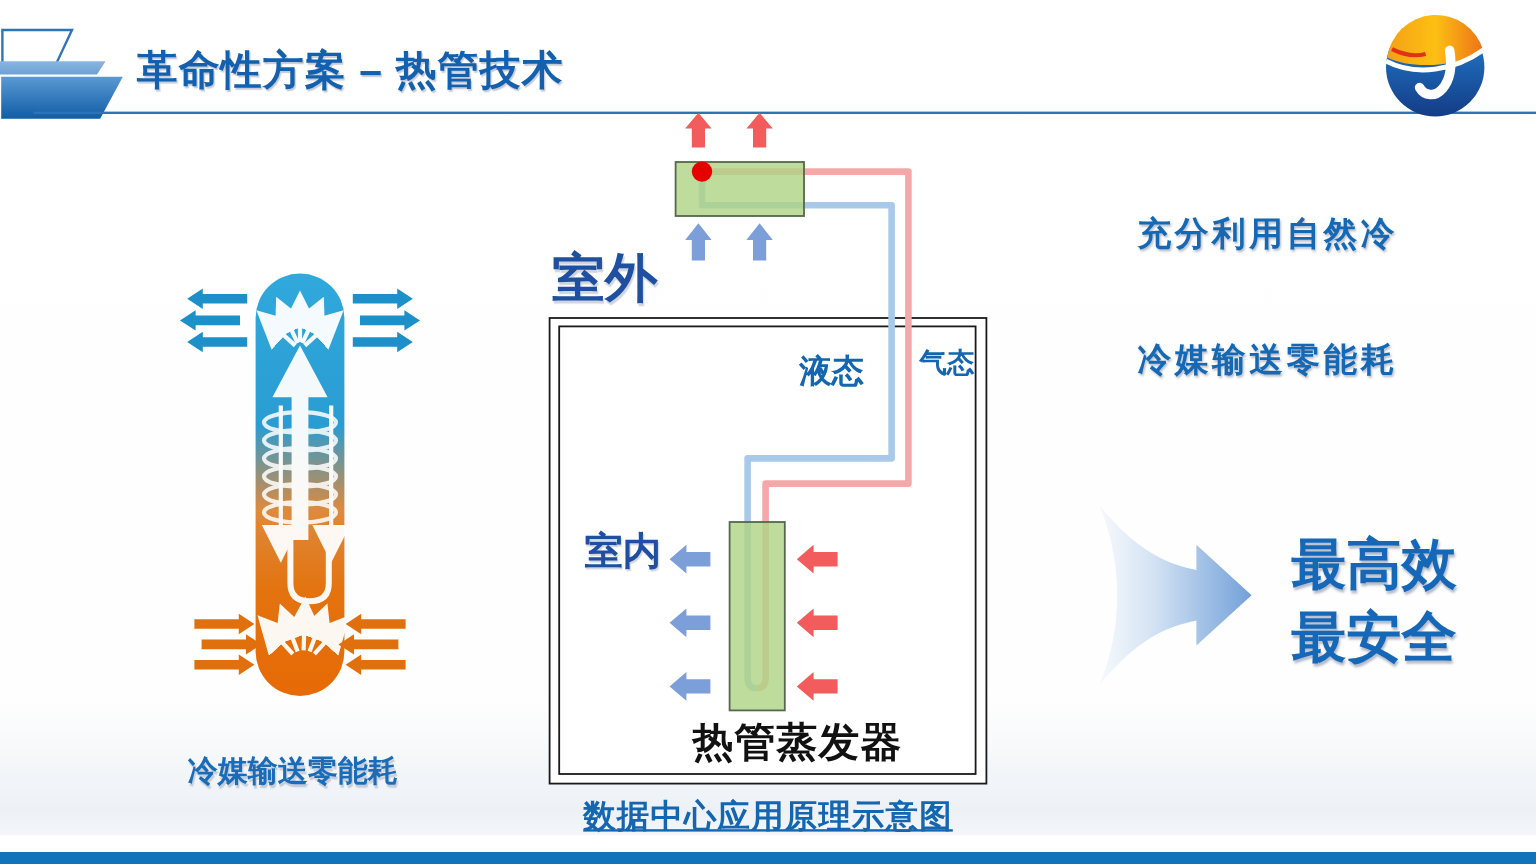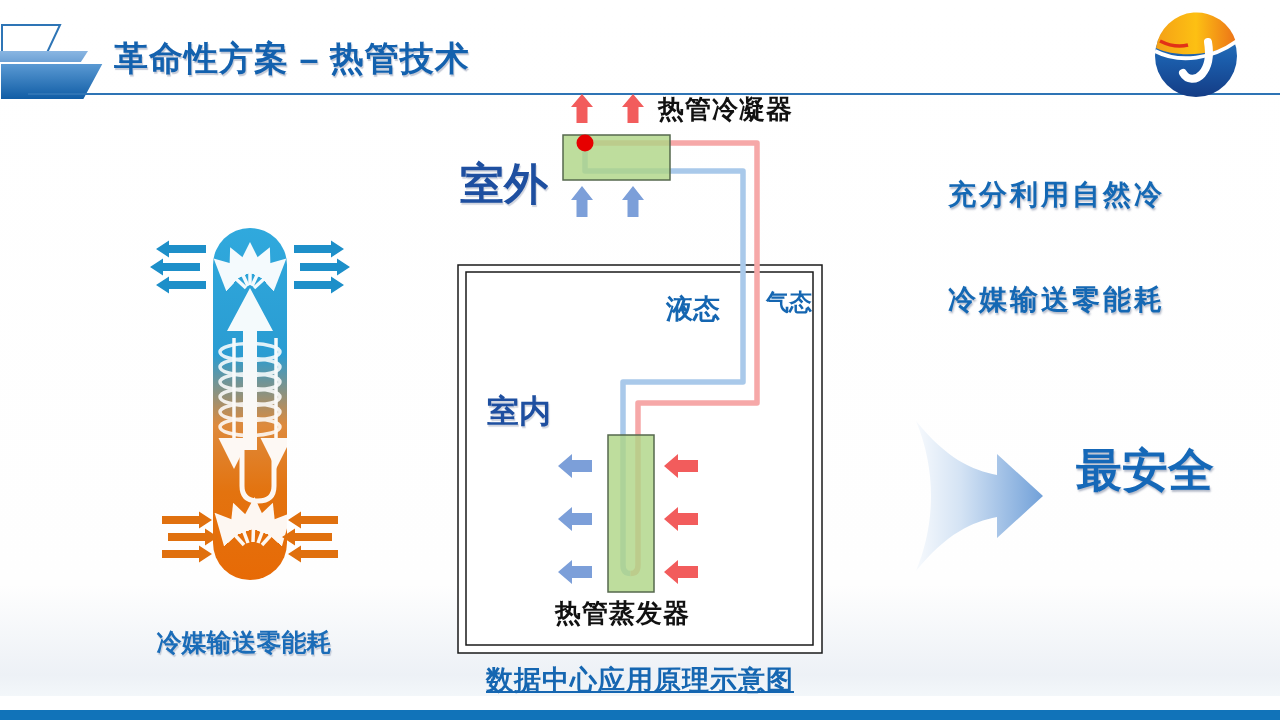--- a/index.html
+++ b/index.html
@@ -12,28 +12,28 @@
   .abs { position:absolute; }
   .page-title {
     left:114px; top:36px; font-size:34px; font-weight:bold; color:#1361ae;
     letter-spacing:1px; text-shadow:1px 2px 1px rgba(20,40,90,0.25);
   }
   .header-rule { left:28px; top:93px; width:1252px; height:2px; background:#2e74b5; }
   .bottom-bar { left:0; top:710px; width:1280px; height:10px; background:#1173b9; }
 
   .lbl-black { color:#111111; font-weight:bold; }
   .lbl-blue  { color:#1566b1; font-weight:bold; }
-  .lbl-navy  { color:#1e4fa0; font-weight:bold; text-shadow:1px 2px 1px rgba(20,40,90,0.2); }
+  .lbl-navy  { color:#1e4fa0; font-weight:bold; text-shadow:1px 2px 1px rgba(20,40,90,0.2);margin-top:48px; }
 
   .condenser-label { left:658px; top:92px; font-size:26px; letter-spacing:1px; }
   .outdoor-label   { left:460px; top:155px; font-size:44px; }
   .indoor-label    { left:487px; top:390px; font-size:32px; }
   .liquid-label    { left:666px; top:291px; font-size:27px; }
   .gas-label       { left:766px; top:287px; font-size:23px; }
-  .evaporator-label{ left:555px; top:596px; font-size:26px; letter-spacing:1px; }
+  .evaporator-label{ left:577px; top:596px; font-size:34px; letter-spacing:1px; }
   .dc-caption      { left:458px; top:662px; width:364px; text-align:center; font-size:27px; letter-spacing:1px;text-decoration:underline; }
   .trad-caption    { left:129px; top:626px; width:230px; text-align:center; font-size:25px; color:#1a6cb8; font-weight:bold; text-shadow:1px 2px 1px rgba(20,40,90,0.2); }
 
   .benefit { left:948px; font-size:28px; font-weight:bold; color:#1468b4;
              letter-spacing:3px; text-shadow:1px 2px 2px rgba(10,30,80,0.3); }
   .benefit-1 { top:176px; }
   .benefit-2 { top:281px; }
   .conclusion { left:1076px; top:440px; font-size:46px; font-weight:bold; color:#1568b8;
                 line-height:61px; text-shadow:1px 2px 2px rgba(10,30,80,0.3); }
 </style>
@@ -165,21 +165,20 @@
       <polygon points="558,519 572,507 572,513 592,513 592,525 572,525 572,531"></polygon>
       <polygon points="558,572 572,560 572,566 592,566 592,578 572,578 572,584"></polygon>
     </g>
     <g fill="#f25c5c">
       <polygon points="664,466 678,454 678,460 698,460 698,472 678,472 678,478"></polygon>
       <polygon points="664,519 678,507 678,513 698,513 698,525 678,525 678,531"></polygon>
       <polygon points="664,572 678,560 678,566 698,566 698,578 678,578 678,584"></polygon>
     </g>
   </svg>
 
-  <div class="abs lbl-black condenser-label">热管冷凝器</div>
   <div class="abs lbl-navy outdoor-label">室外</div>
   <div class="abs lbl-blue liquid-label">液态</div>
   <div class="abs lbl-blue gas-label">气态</div>
   <div class="abs lbl-navy indoor-label">室内</div>
   <div class="abs lbl-black evaporator-label">热管蒸发器</div>
   <div class="abs lbl-blue dc-caption">数据中心应用原理示意图</div>
 
   <div class="abs benefit benefit-1">充分利用自然冷</div>
   <div class="abs benefit benefit-2">冷媒输送零能耗</div>
 
@@ -188,17 +187,18 @@
       <linearGradient id="swgrad" x1="905" y1="0" x2="1045" y2="0" gradientUnits="userSpaceOnUse">
         <stop offset="0" stop-color="#ffffff"></stop>
           <stop offset="0.4" stop-color="#d4e3f4"></stop>
           <stop offset="1" stop-color="#6f9fd8"></stop>
       </linearGradient>
     </defs>
     <path d="M916,421 C947,459 972,470 997,475 L997,454 L1043,496 L997,538 L997,517 C972,522 947,533 916,571 C936,523 936,469 916,421 Z" fill="url(#swgrad)"></path>
   </svg>
 
   <div class="abs conclusion">
+    <div>最高效</div>
     <div>最安全</div>
   </div>
 
   <div class="abs bottom-bar"></div>
 </div>
 
 </body></html>

